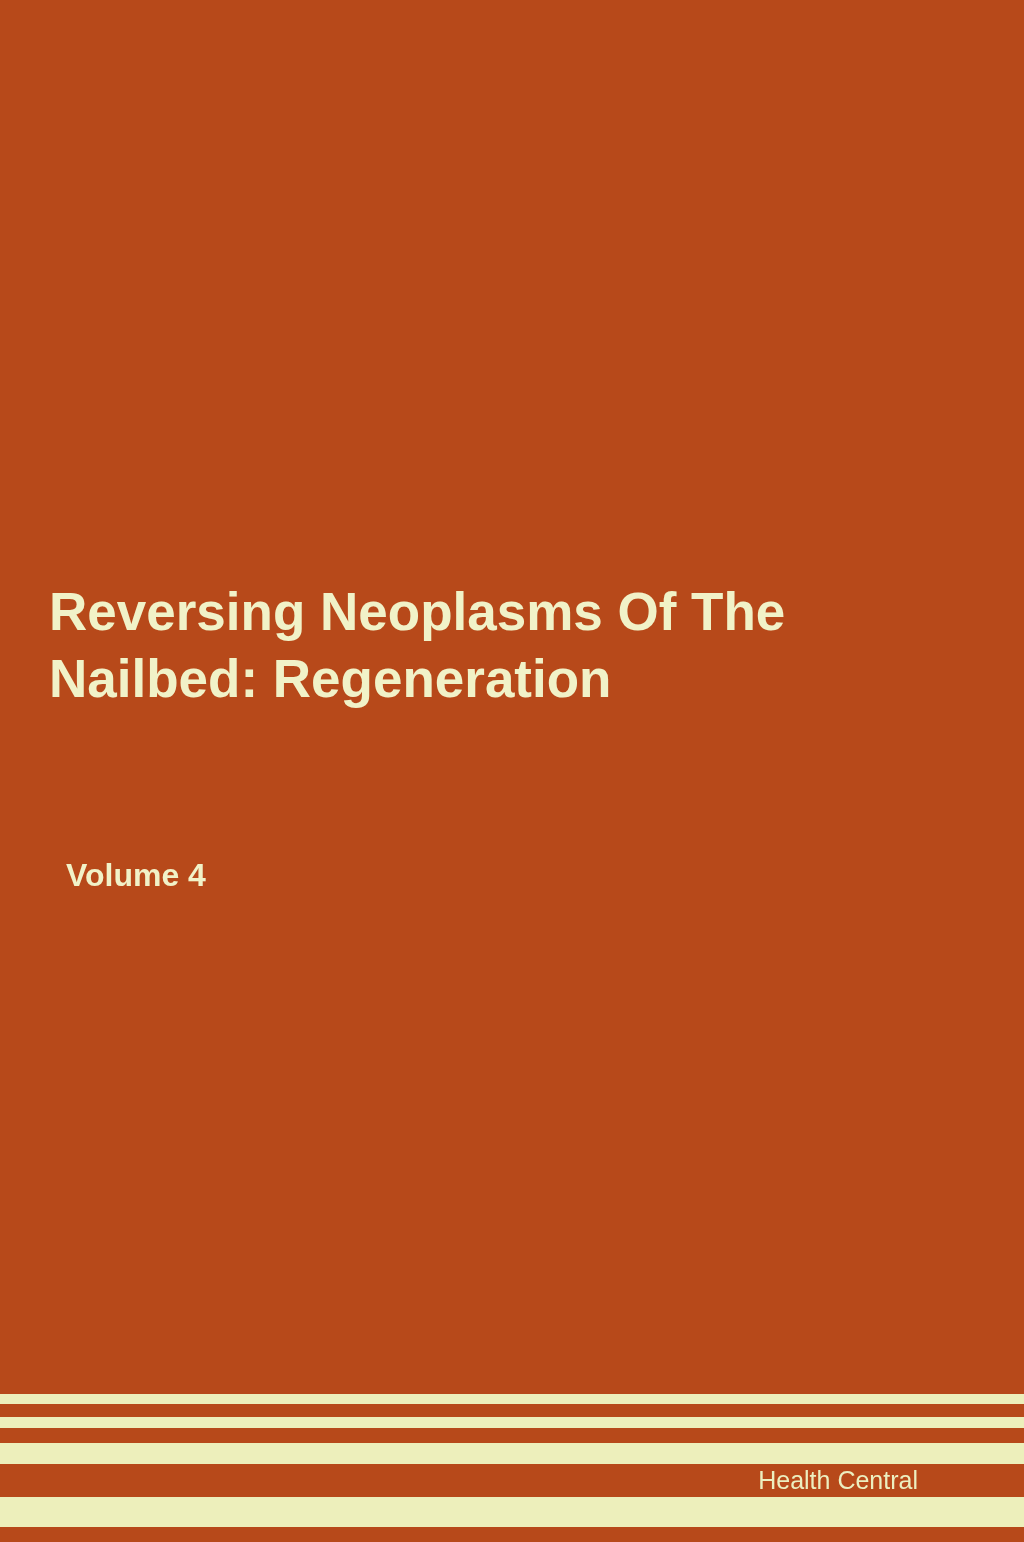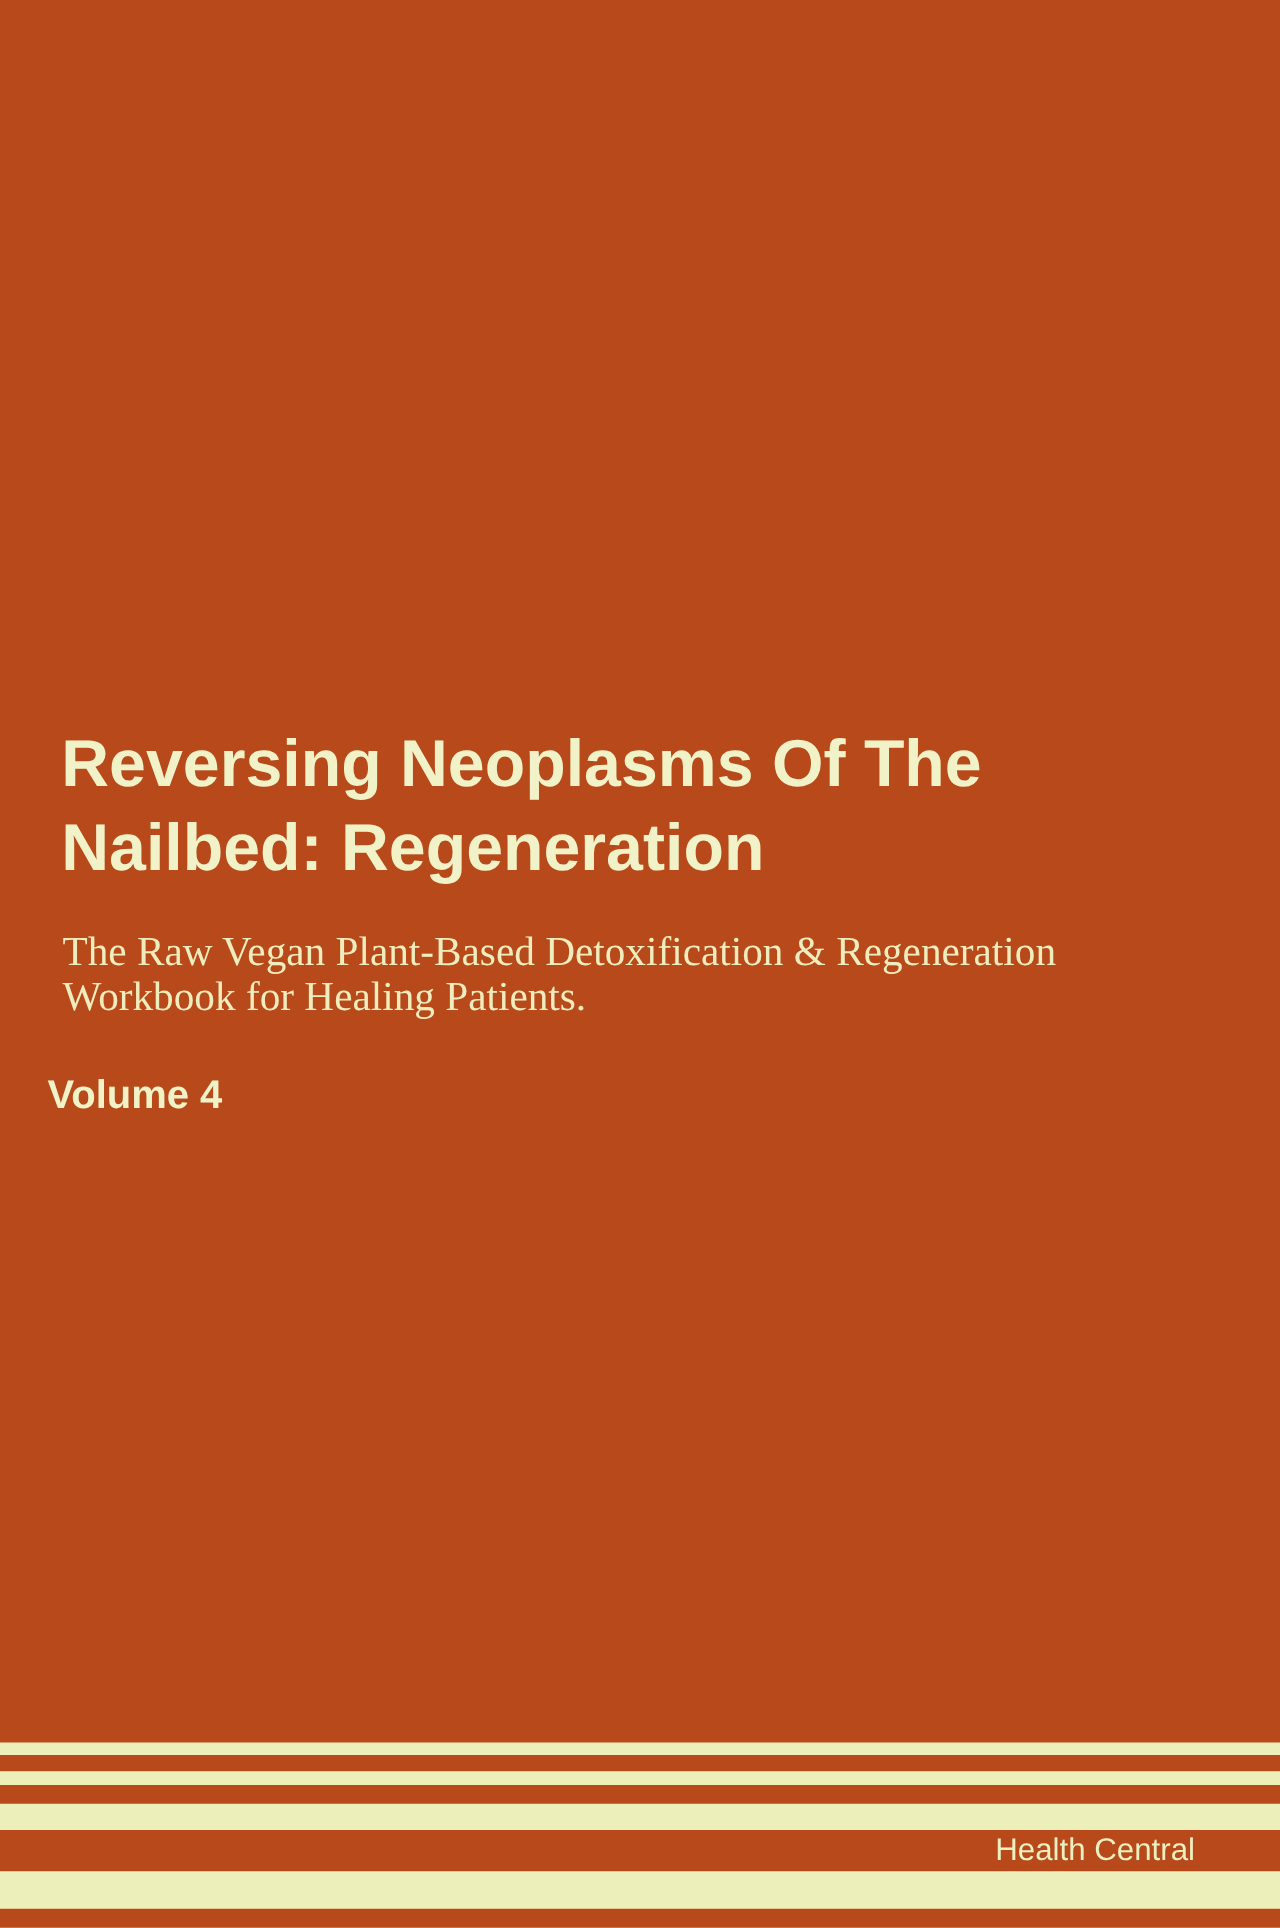--- a/index.html
+++ b/index.html
@@ -49,21 +49,21 @@
     font-weight: 400;
     font-size: 33px;
     line-height: 36px;
     color: var(--subtitle_text);
   }
   .subtitle .line {
     display: block;
   }
   .volume {
     position: absolute;
-    left: 38px;
+    left: 66px;
     top: 856px;
     margin: 0;
     font-family: "Liberation Sans", sans-serif;
     font-weight: 700;
     font-size: 32px;
     line-height: 38px;
     color: var(--title_text);
   }
   .stripe {
     position: absolute;
@@ -77,21 +77,21 @@
   .stripe-4 { top: 1497px; height: 30px; }
   .publisher-band {
     position: absolute;
     left: 0;
     top: 1464px;
     width: 1024px;
     height: 33px;
     background: var(--background);
     text-align: right;
     box-sizing: border-box;
-    padding-right: 68px;
+    padding-right: 106px;
   }
   .publisher-band .publisher {
     font-family: "Liberation Sans", sans-serif;
     font-weight: 400;
     font-size: 25px;
     line-height: 33px;
     color: var(--publisher_text);
   }
 </style>
 </head>
@@ -99,24 +99,20 @@
 
 <div class="cover">
 
   <div class="title-block">
     <h1>
       <span class="line">Reversing Neoplasms Of The</span>
       <span class="line">Nailbed: Regeneration</span>
     </h1>
   </div>
 
-  <p class="subtitle">
-    <span class="line">The Raw Vegan Plant-Based Detoxification &amp; Regeneration</span>
-    <span class="line">Workbook for Healing Patients.</span>
-  </p>
 
   <p class="volume">Volume 4</p>
 
   <div class="stripe stripe-1"></div>
   <div class="stripe stripe-2"></div>
   <div class="stripe stripe-3"></div>
 
   <div class="publisher-band">
     <span class="publisher">Health Central</span>
   </div>

